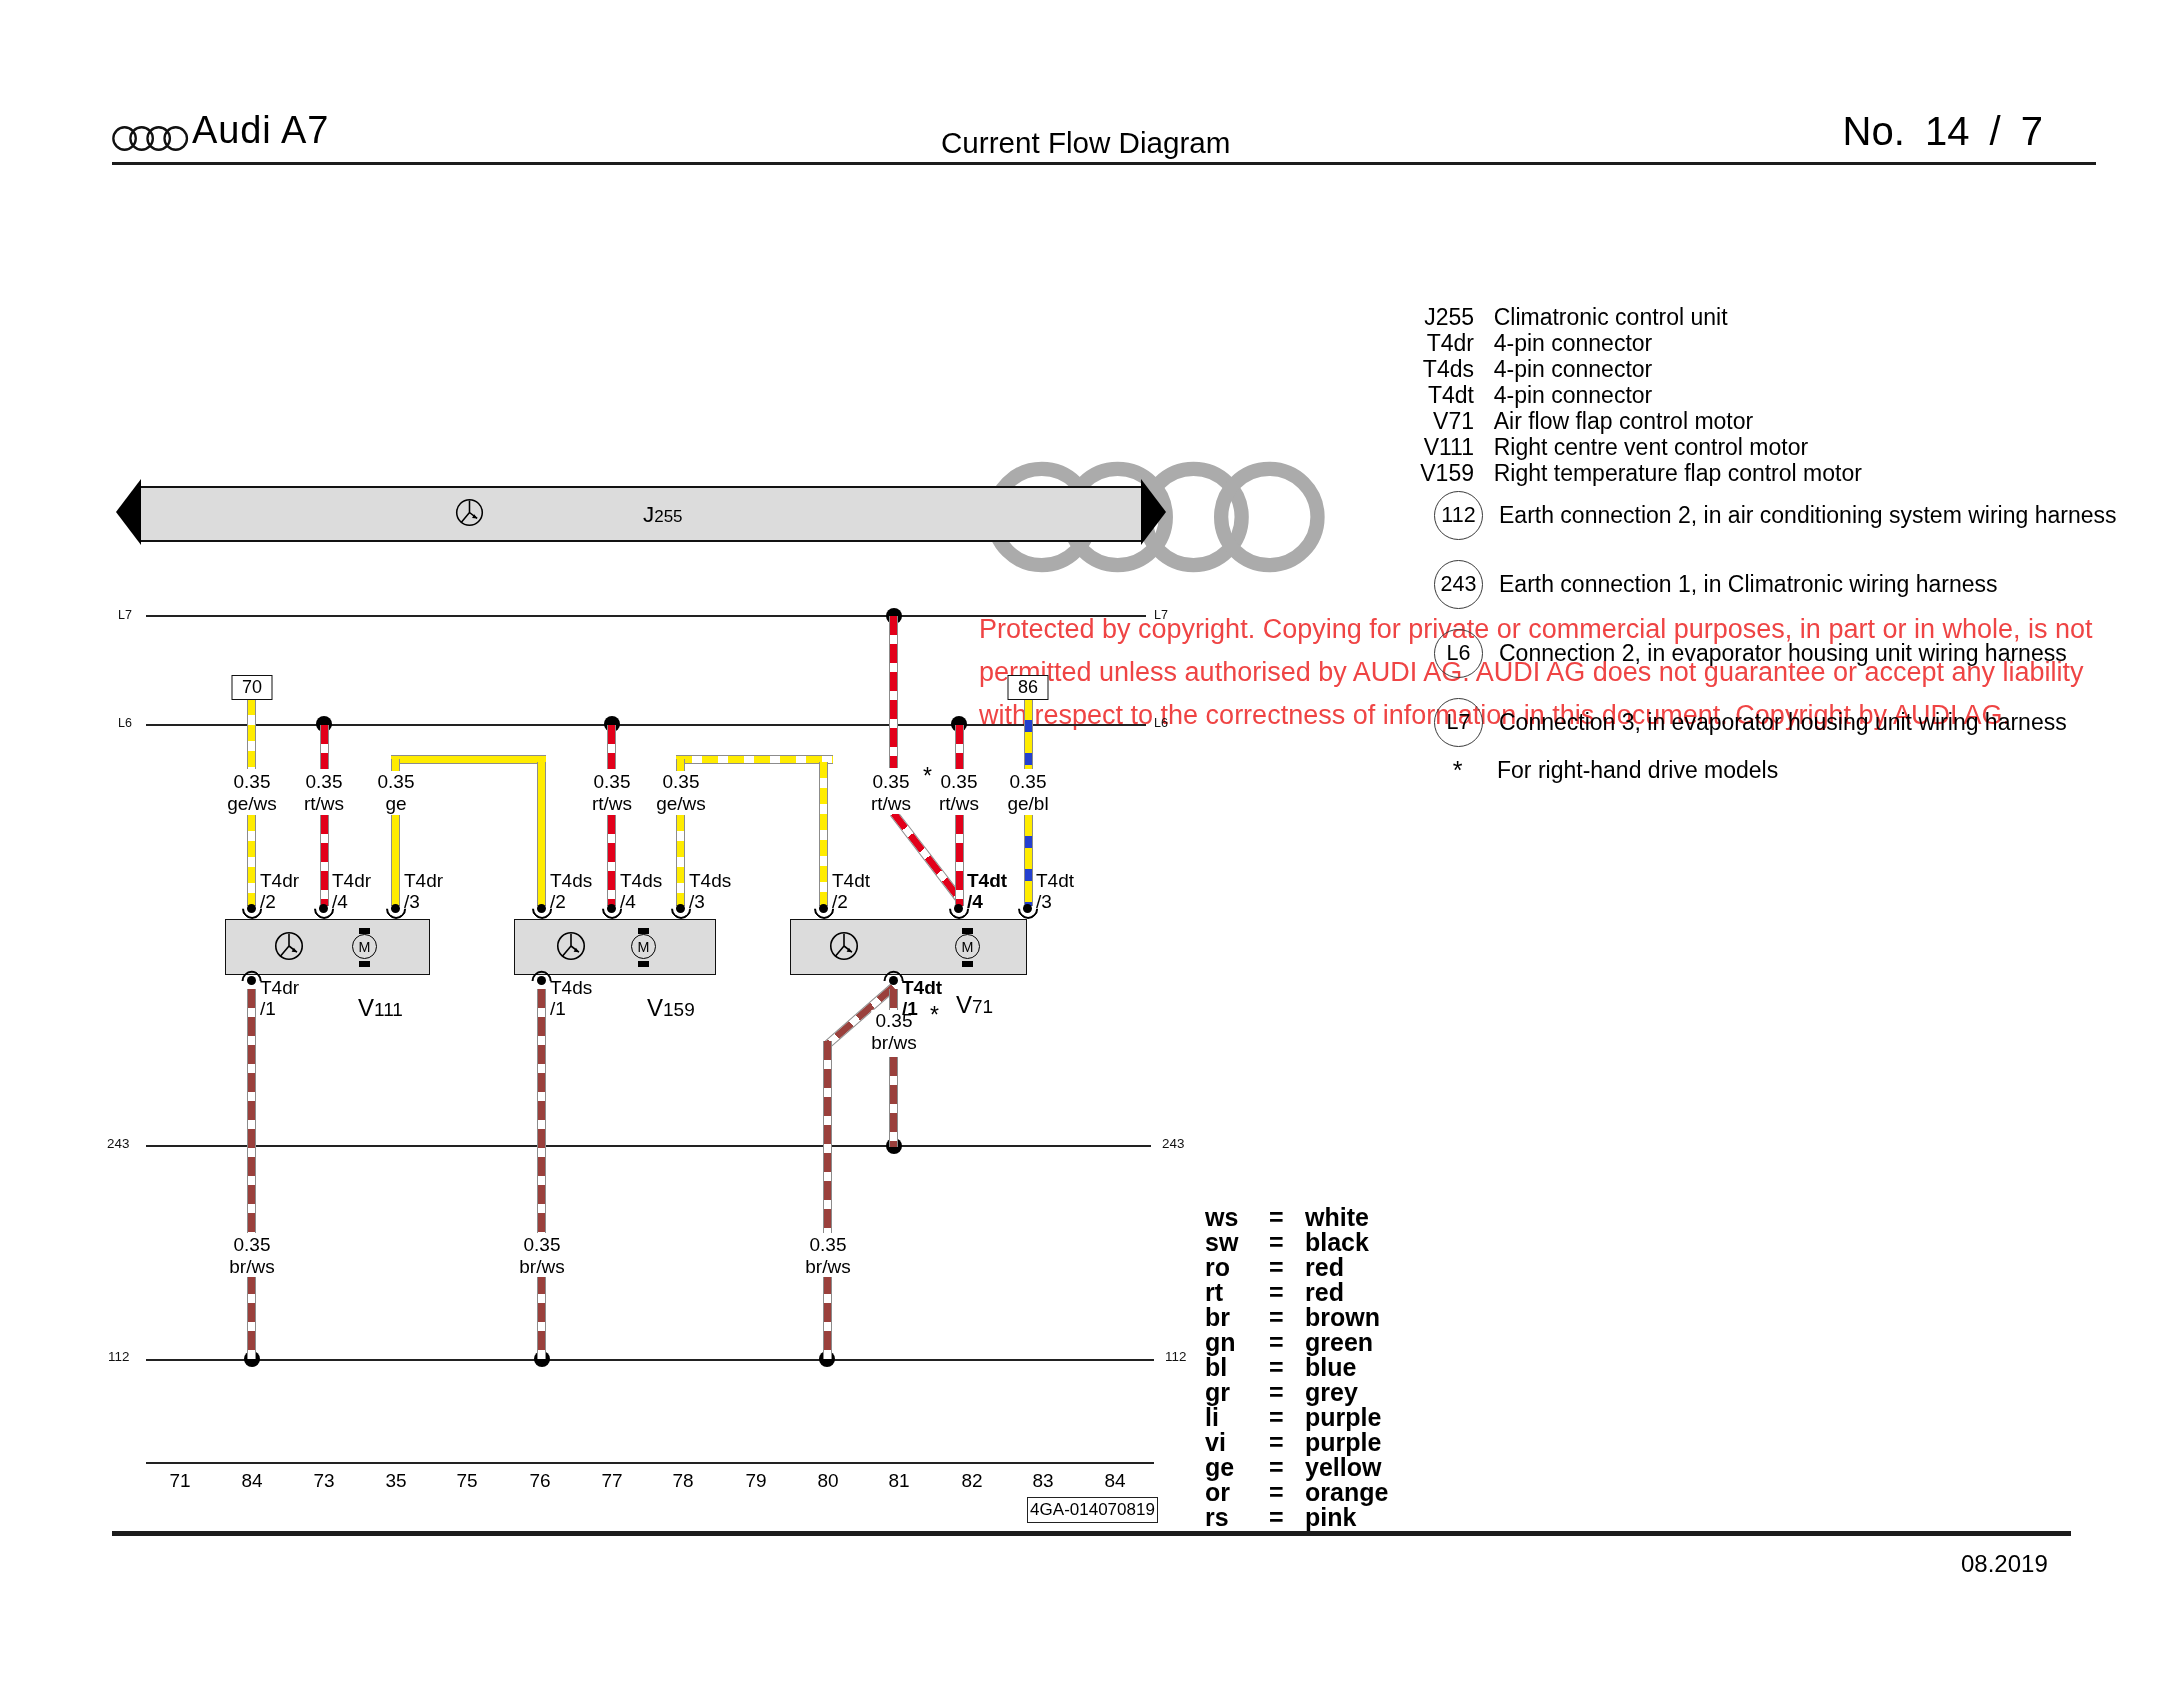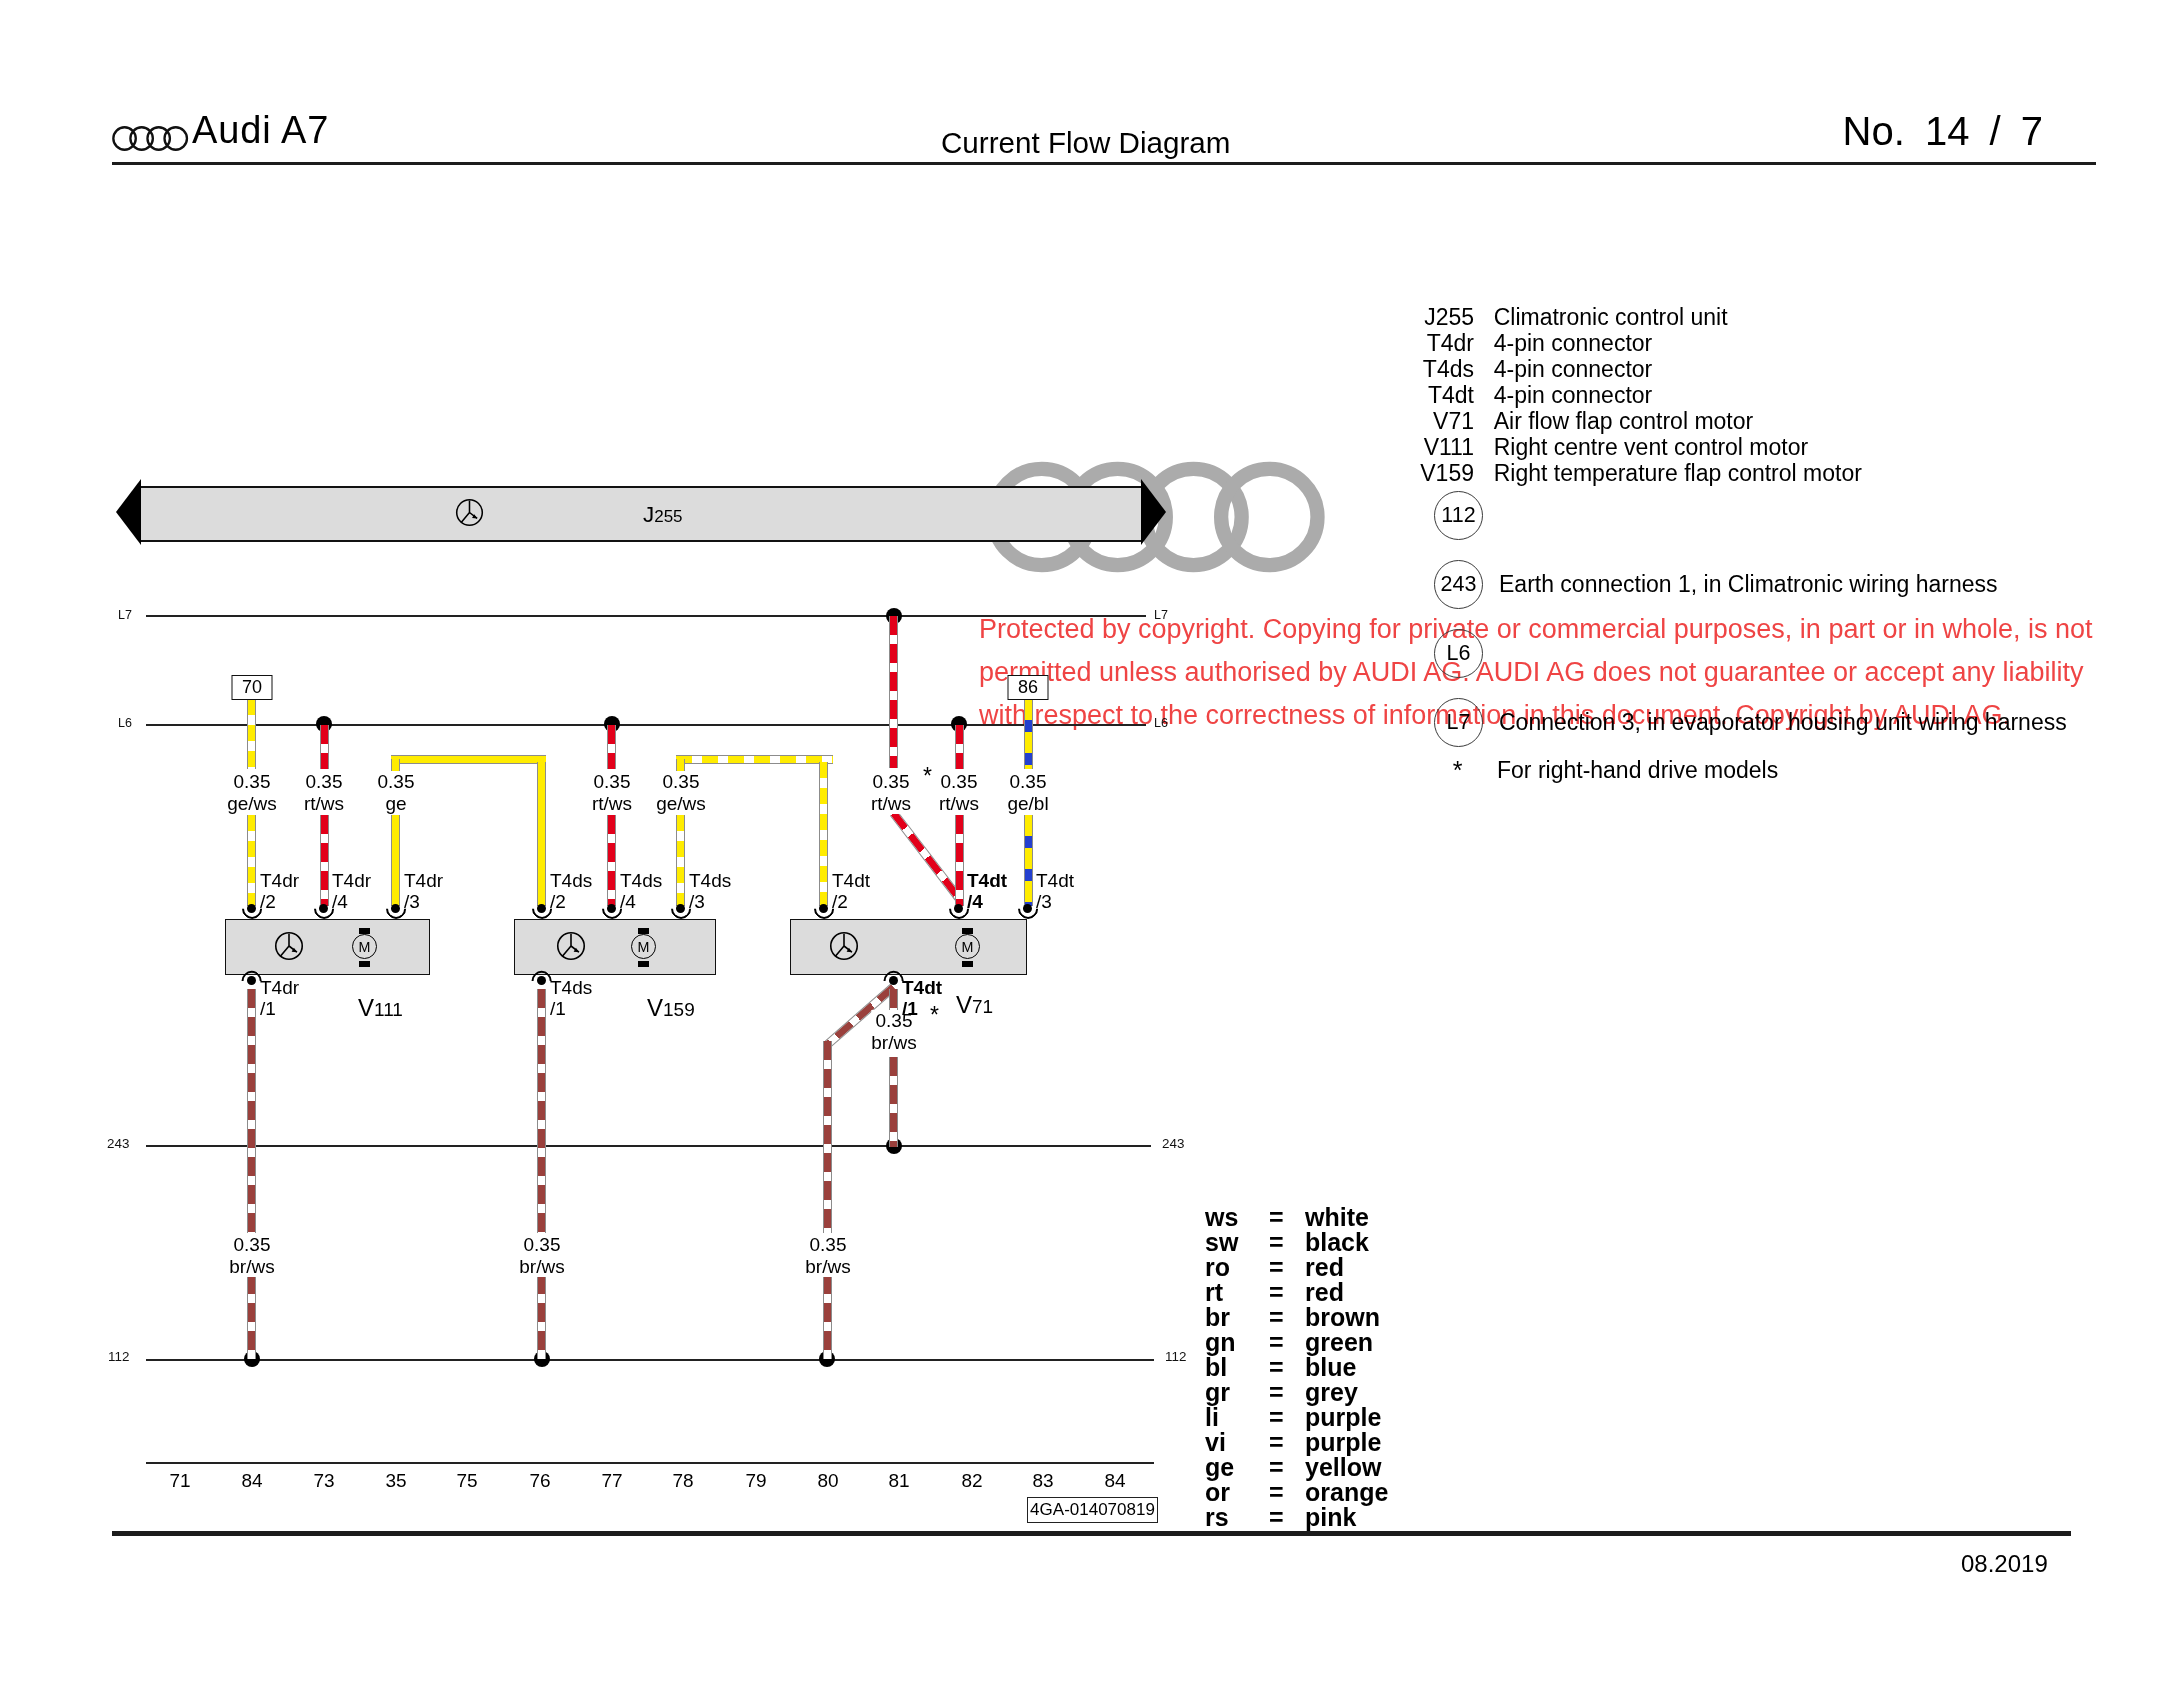--- a/index.html
+++ b/index.html
@@ -133,27 +133,29 @@
         <span class="comp-code">V111</span>
         <span class="comp-name">Right centre vent control motor</span>
       </div>
     <div class="comp-row">
         <span class="comp-code">V159</span>
         <span class="comp-name">Right temperature flap control motor</span>
       </div>
   </div>
   <div class="note-row" style="top:490px">
       <span class="note-circle">112</span>
+      <span class="note-text">Earth connection 2, in air conditioning system wiring harness</span>
     </div>
   <div class="note-row" style="top:559px">
       <span class="note-circle">243</span>
       <span class="note-text">Earth connection 1, in Climatronic wiring harness</span>
     </div>
   <div class="note-row" style="top:628px">
       <span class="note-circle">L6</span>
+      <span class="note-text">Connection 2, in evaporator housing unit wiring harness</span>
     </div>
   <div class="note-row" style="top:697px">
       <span class="note-circle">L7</span>
       <span class="note-text">Connection 3, in evaporator housing unit wiring harness</span>
     </div>
   <div class="note-row" style="top:745px">
       <span class="note-sym">*</span>
       <span class="note-text">For right-hand drive models</span>
     </div>
 

